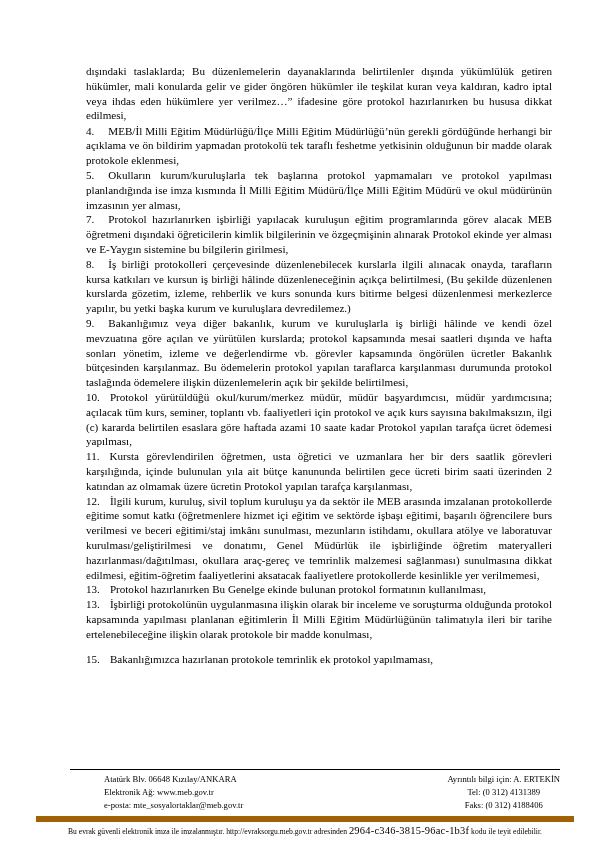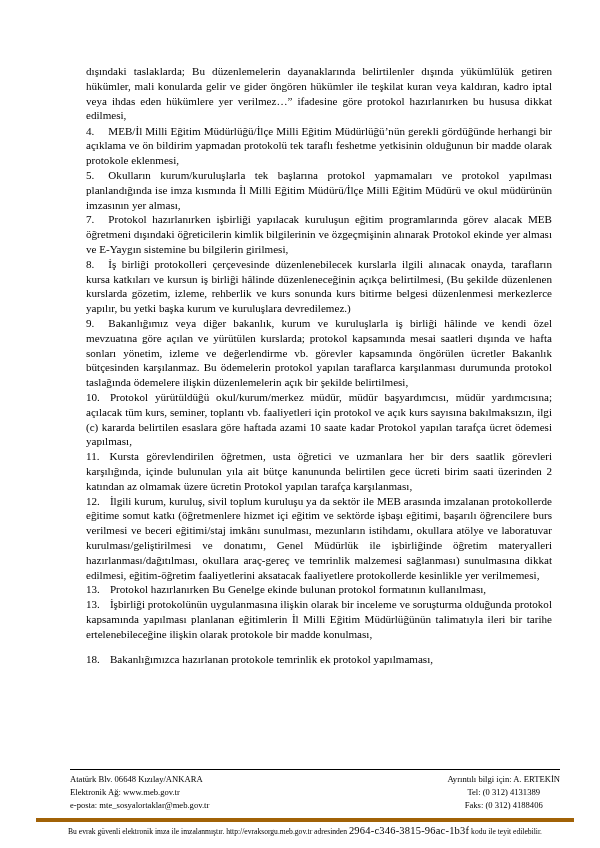--- a/index.html
+++ b/index.html
@@ -56,30 +56,31 @@
   .footer-rule {
     border-top: 1px solid #000;
     width: 100%;
     margin-bottom: 3px;
   }
   .footer-cols {
     display: flex;
     justify-content: space-between;
     font-size: 8.6px;
     line-height: 1.5;
+    margin-left: 34px;
   }
   .footer-left { text-align: left; }
   .footer-right { text-align: center; }
   .footer-left div, .footer-right div { white-space: nowrap; }
   .esig {
     position: absolute;
     left: 36px;
     right: 26px;
     bottom: 12px;
-    border-top: 4px solid #a16207;
+    border-top: 6px solid #a16207;
     padding-top: 3px;
     font-size: 7.6px;
     text-align: center;
     white-space: nowrap;
   }
   .esig .code {
     font-size: 10.5px;
     letter-spacing: 0.2px;
   }
 </style>
@@ -106,21 +107,21 @@
     <p class="num-para"><span class="num">10.</span><span class="gapsm"></span><span>Protokol yürütüldüğü okul/kurum/merkez müdür, müdür başyardımcısı, müdür yardımcısına; açılacak tüm kurs, seminer, toplantı vb. faaliyetleri için protokol ve açık kurs sayısına bakılmaksızın, ilgi (c) kararda belirtilen esaslara göre haftada azami 10 saate kadar Protokol yapılan tarafça ücret ödemesi yapılması,</span></p>
 
     <p class="num-para"><span class="num">11.</span><span class="gapsm"></span><span>Kursta görevlendirilen öğretmen, usta öğretici ve uzmanlara her bir ders saatlik görevleri karşılığında, içinde bulunulan yıla ait bütçe kanununda belirtilen gece ücreti birim saati üzerinden 2 katından az olmamak üzere ücretin Protokol yapılan tarafça karşılanması,</span></p>
 
     <p class="num-para"><span class="num">12.</span><span class="gapsm"></span><span>İlgili kurum, kuruluş, sivil toplum kuruluşu ya da sektör ile MEB arasında imzalanan protokollerde eğitime somut katkı (öğretmenlere hizmet içi eğitim ve sektörde işbaşı eğitimi, başarılı öğrencilere burs verilmesi ve beceri eğitimi/staj imkânı sunulması, mezunların istihdamı, okullara atölye ve laboratuvar kurulması/geliştirilmesi ve donatımı, Genel Müdürlük ile işbirliğinde öğretim materyalleri hazırlanması/dağıtılması, okullara araç-gereç ve temrinlik malzemesi sağlanması) sunulmasına dikkat edilmesi, eğitim-öğretim faaliyetlerini aksatacak faaliyetlere protokollerde kesinlikle yer verilmemesi,</span></p>
 
     <p class="num-para"><span class="num">13.</span><span class="gapsm"></span><span>Protokol hazırlanırken Bu Genelge ekinde bulunan protokol formatının kullanılması,</span></p>
 
     <p class="num-para"><span class="num">13.</span><span class="gapsm"></span><span>İşbirliği protokolünün uygulanmasına ilişkin olarak bir inceleme ve soruşturma olduğunda protokol kapsamında yapılması planlanan eğitimlerin İl Milli Eğitim Müdürlüğünün talimatıyla ileri bir tarihe ertelenebileceğine ilişkin olarak protokole bir madde konulması,</span></p>
 
-    <p class="num-para" style="margin-top:10px;"><span class="num">18.</span><span class="gapsm"></span><span>Bakanlığımızca hazırlanan protokole temrinlik ek protokol yapılmaması,</span></p>
+    <p class="num-para" style="margin-top:10px;"><span class="num">15.</span><span class="gapsm"></span><span>Bakanlığımızca hazırlanan protokole temrinlik ek protokol yapılmaması,</span></p>
 
   </div>
 
   <div class="footer">
     <div class="footer-rule"></div>
     <div class="footer-cols">
       <div class="footer-left">
         <div>Atatürk Blv.  06648 Kızılay/ANKARA</div>
         <div>Elektronik Ağ: www.meb.gov.tr</div>
         <div>e-posta: mte_sosyalortaklar@meb.gov.tr</div>

